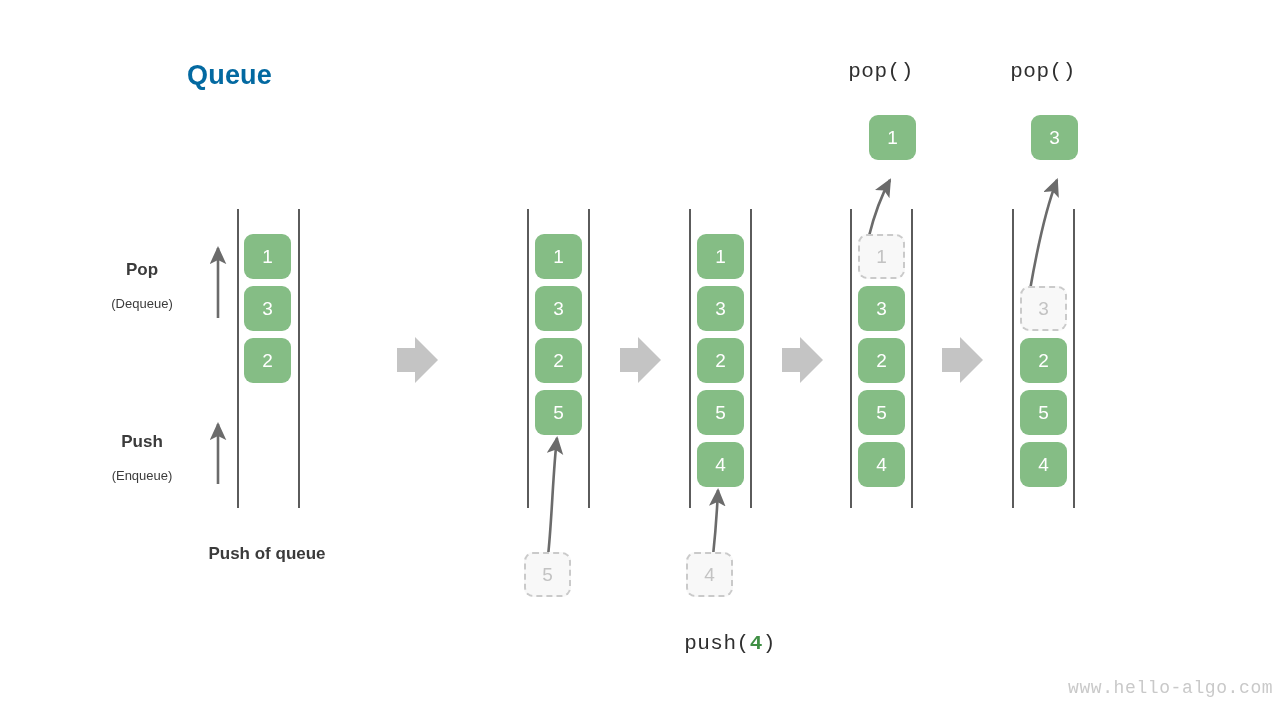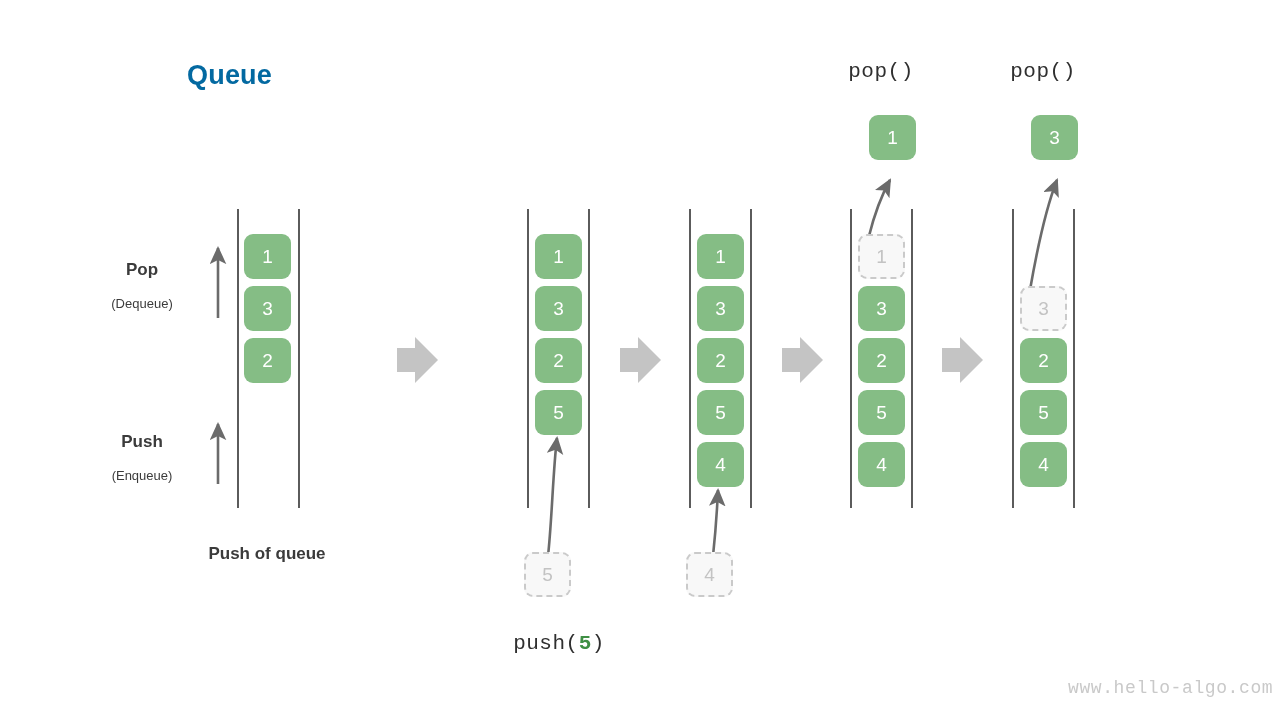--- a/index.html
+++ b/index.html
@@ -179,30 +179,30 @@
     <div class="cell filled" style="left:0px; top:338px;">2</div>
   </div>
 
   <div class="abs" style="left:535px; top:0px;">
     <div class="cell filled" style="left:0px; top:234px;">1</div>
     <div class="cell filled" style="left:0px; top:286px;">3</div>
     <div class="cell filled" style="left:0px; top:338px;">2</div>
     <div class="cell filled" style="left:0px; top:390px;">5</div>
     <div class="cell ghost" style="left:-11px; top:552px;">5</div>
   </div>
-  <div class="abs mono-label" style="left:459px; top:632px; width:200px;"><span>push</span>(<span class="num">5</span>)</div>
 
   <div class="abs" style="left:697px; top:0px;">
     <div class="cell filled" style="left:0px; top:234px;">1</div>
     <div class="cell filled" style="left:0px; top:286px;">3</div>
     <div class="cell filled" style="left:0px; top:338px;">2</div>
     <div class="cell filled" style="left:0px; top:390px;">5</div>
     <div class="cell filled" style="left:0px; top:442px;">4</div>
     <div class="cell ghost" style="left:-11px; top:552px;">4</div>
   </div>
+  <div class="abs mono-label" style="left:630px; top:632px; width:200px;"><span>push</span>(<span class="num">4</span>)</div>
 
   <div class="abs mono-label" style="left:799px; top:60px; width:164px;">pop()</div>
   <div class="abs" style="left:858px; top:0px;">
     <div class="cell popped" style="left:11px; top:115px;">1</div>
     <div class="cell ghost" style="left:0px; top:234px;">1</div>
     <div class="cell filled" style="left:0px; top:286px;">3</div>
     <div class="cell filled" style="left:0px; top:338px;">2</div>
     <div class="cell filled" style="left:0px; top:390px;">5</div>
     <div class="cell filled" style="left:0px; top:442px;">4</div>
   </div>

